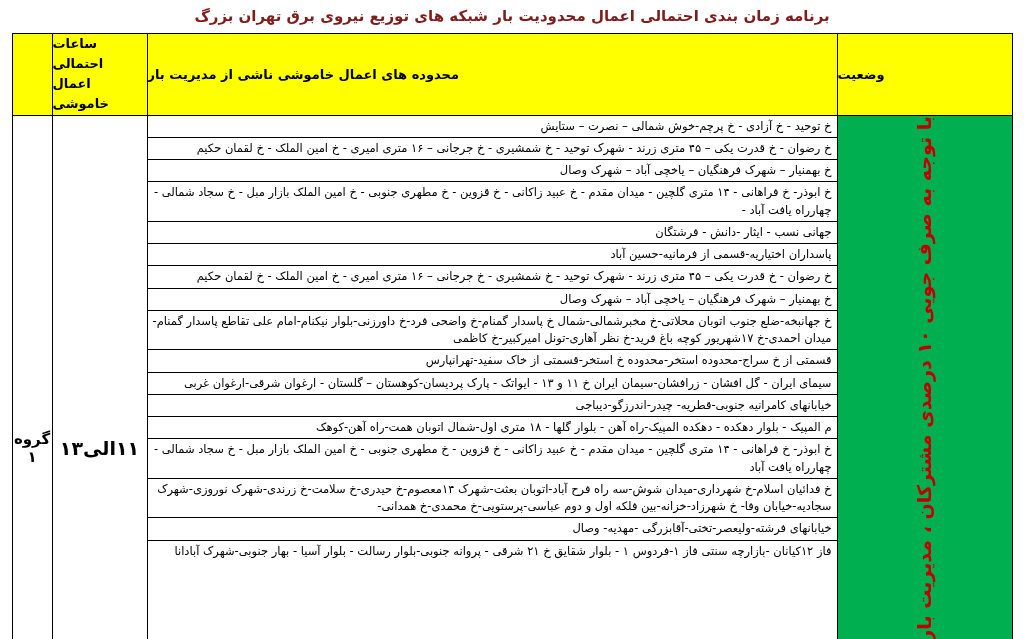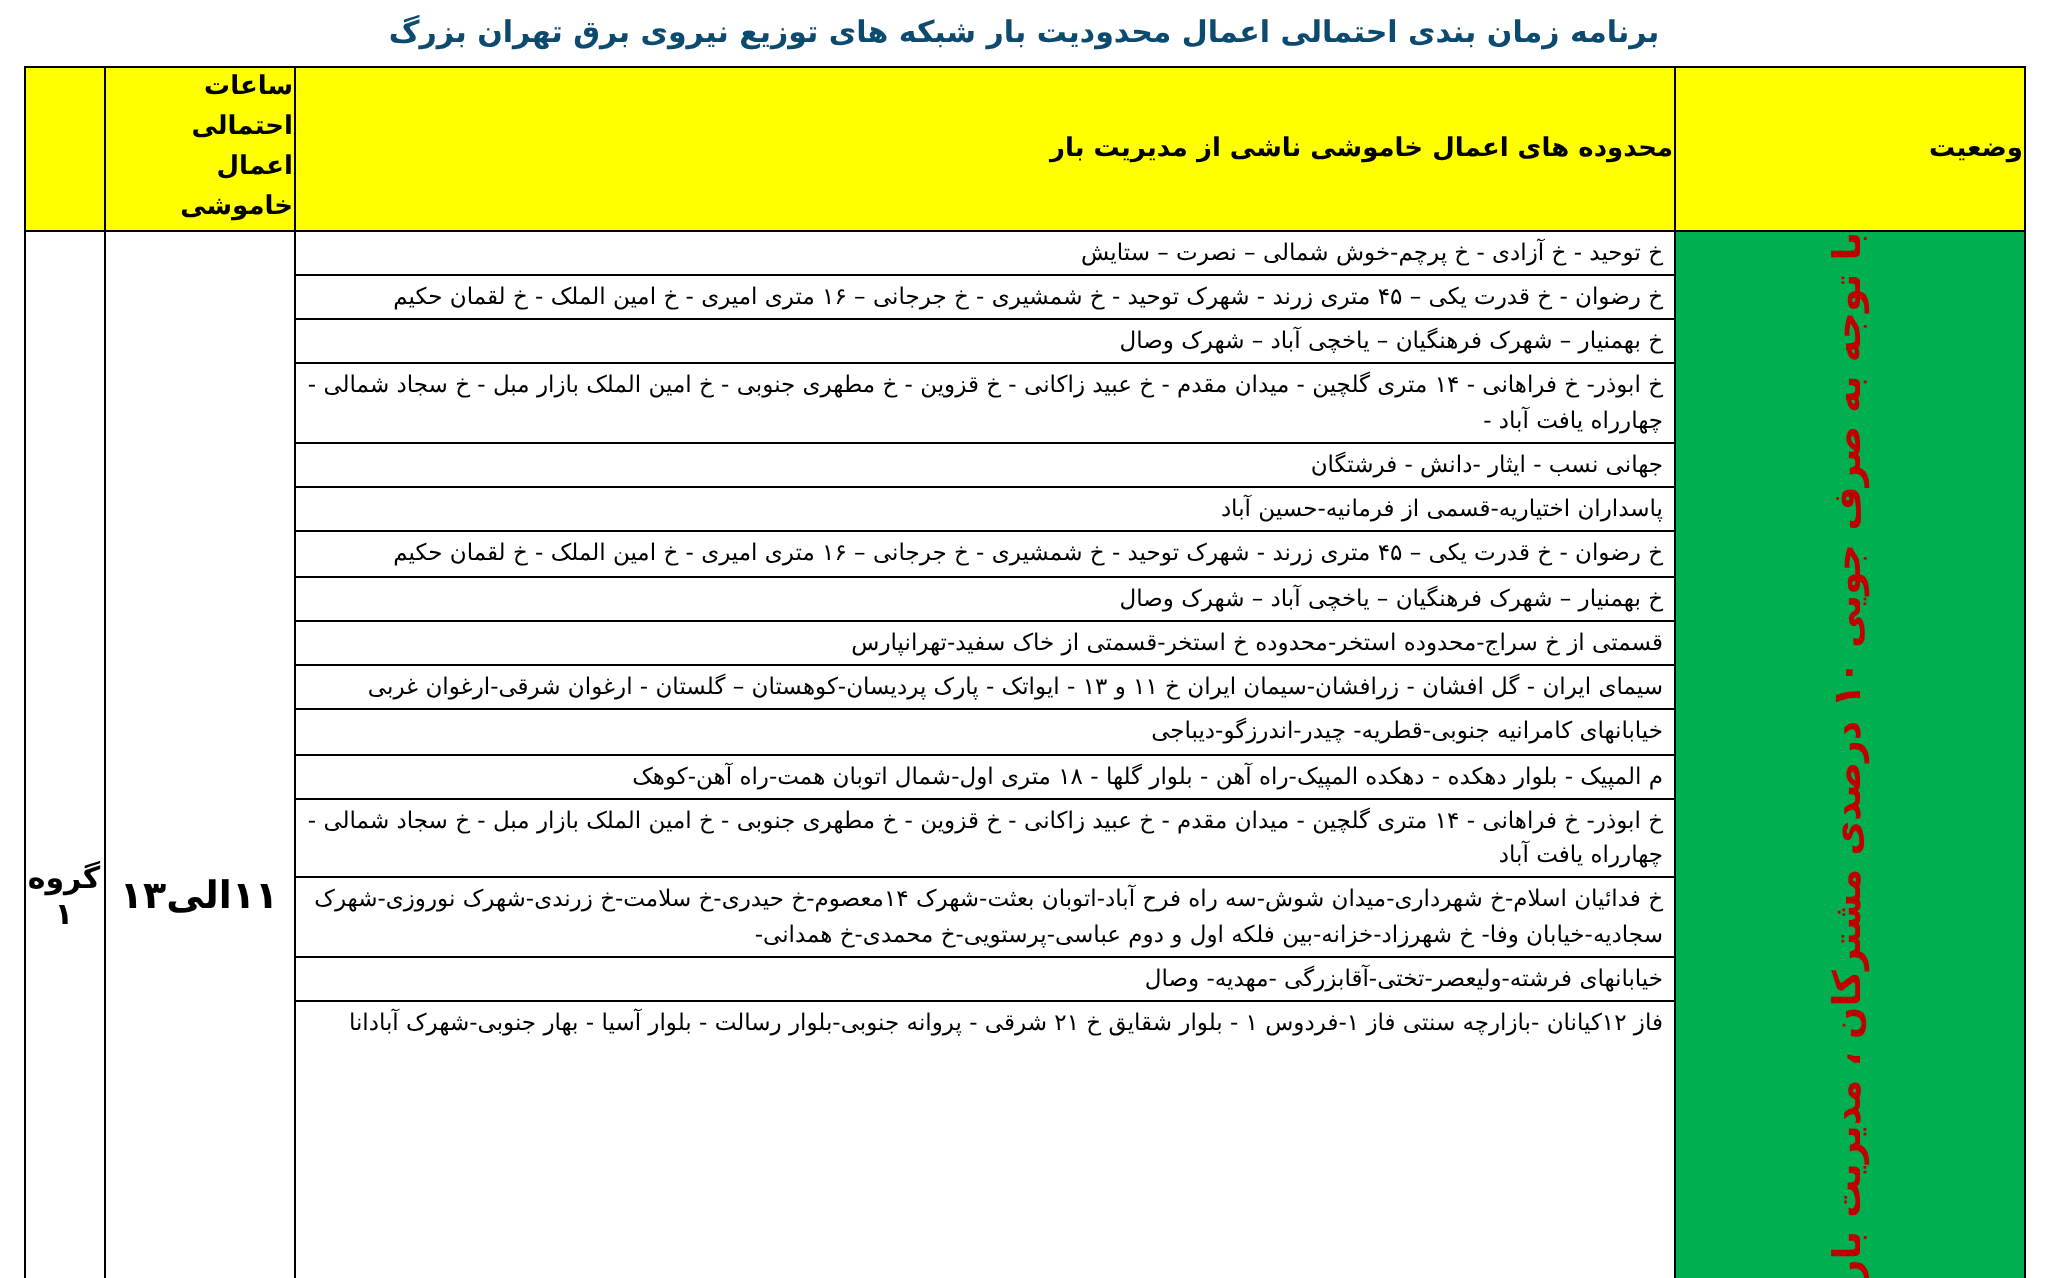--- a/index.html
+++ b/index.html
@@ -14,42 +14,42 @@
     overflow: hidden;
   }
   .page {
     position: relative;
     width: 1024px;
     height: 639px;
     box-sizing: border-box;
   }
   .doc-title {
     text-align: center;
-    color: #0c4a6e;
+    color: #7f1d1d;
     font-weight: bold;
     font-size: 15px;
     padding: 7px 0 8px 0;
     letter-spacing: 0;
   }
   table.main {
     border-collapse: collapse;
     width: 1000px;
     margin: 0 auto;
     table-layout: fixed;
   }
   table.main td, table.main th {
     border: 1px solid #000000;
     padding: 0;
   }
   .hdr {
     background: #ffff00;
     color: #000000;
     font-weight: bold;
     font-size: 13px;
-    text-align: right;
+    text-align: left;
     vertical-align: middle;
     height: 52px;
   }
   .hdr .two-line span { display: block; line-height: 1.55; }
 
   .col-status { width: 175px; }
   .col-areas  { width: 690px; }
   .col-hours  { width: 95px; }
   .col-group  { width: 40px; }
 
@@ -152,20 +152,23 @@
                 <tr>
                   <td>پاسداران اختیاریه-قسمی از فرمانیه-حسین آباد</td>
                 </tr>
                 <tr>
                   <td>خ رضوان - خ قدرت یکی – ۴۵ متری زرند - شهرک توحید - خ شمشیری - خ جرجانی – ۱۶ متری امیری - خ امین الملک - خ لقمان حکیم</td>
                 </tr>
                 <tr>
                   <td>خ بهمنیار – شهرک فرهنگیان – یاخچی آباد – شهرک وصال</td>
                 </tr>
                 <tr>
+                  <td>خ جهانبخه-ضلع جنوب اتوبان محلاتی-خ مخبرشمالی-شمال خ پاسدار گمنام-خ واضحی فرد-خ داورزنی-بلوار نیکنام-امام علی تقاطع پاسدار گمنام-میدان احمدی-خ ۱۷شهریور کوچه باغ فرید-خ نظر آهاری-تونل امیرکبیر-خ کاظمی</td>
+                </tr>
+                <tr>
                   <td>قسمتی از خ سراج-محدوده استخر-محدوده خ استخر-قسمتی از خاک سفید-تهرانپارس</td>
                 </tr>
                 <tr>
                   <td>سیمای ایران - گل افشان - زرافشان-سیمان ایران خ ۱۱ و ۱۳ - ایواتک - پارک پردیسان-کوهستان – گلستان - ارغوان شرقی-ارغوان غربی</td>
                 </tr>
                 <tr>
                   <td>خیابانهای کامرانیه جنوبی-قطریه- چیدر-اندرزگو-دیباجی</td>
                 </tr>
                 <tr>
                   <td>م المپیک - بلوار دهکده - دهکده المپیک-راه آهن - بلوار گلها - ۱۸ متری اول-شمال اتوبان همت-راه آهن-کوهک</td>

